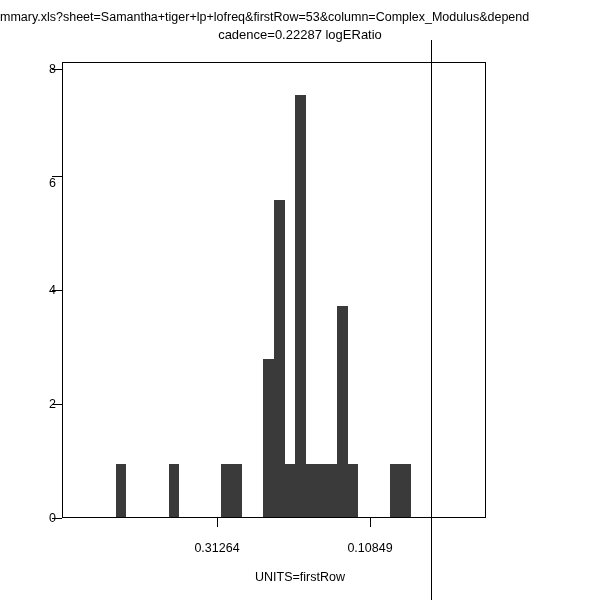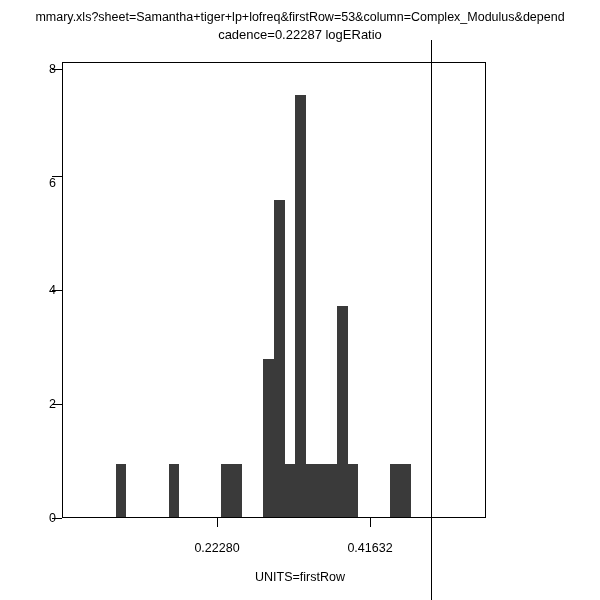--- a/index.html
+++ b/index.html
@@ -15,21 +15,21 @@
   }
   #root {
     position: relative;
     width: 600px;
     height: 600px;
   }
   .title-line1 {
     position: absolute;
     left: 0;
     top: 10px;
-    width: 600px;
+    width: 488px;
     text-align: center;
     font-size: 12.5px;
     color: #000;
     white-space: nowrap;
   }
   .title-line2 {
     position: absolute;
     left: 0;
     top: 27px;
     width: 600px;
@@ -145,20 +145,20 @@
         <div class="bar" style="left: 263.75px; width: 10.55px; height: 52.79px; background: rgb(58, 58, 58);"></div>
         <div class="bar" style="left: 274.3px; width: 10.55px; height: 211.16px; background: rgb(58, 58, 58);"></div>
         <div class="bar" style="left: 284.85px; width: 10.55px; height: 52.79px; background: rgb(58, 58, 58);"></div>
         <div class="bar" style="left: 327.05px; width: 10.55px; height: 52.79px; background: rgb(58, 58, 58);"></div>
         <div class="bar" style="left: 337.6px; width: 10.55px; height: 52.79px; background: rgb(58, 58, 58);"></div>
       </div>
   </div>
 
   <div class="x-tick" style="left:217px;"></div>
   <div class="x-tick" style="left:370px;"></div>
-  <div class="x-label" style="left:217px;">0.22280</div>
-  <div class="x-label" style="left:370px;">0.41632</div>
+  <div class="x-label" style="left:217px;">0.31264</div>
+  <div class="x-label" style="left:370px;">0.10849</div>
 
   <div id="x-axis-title">UNITS=firstRow</div>
 
   <div id="marker-line" style="left: 431.3px; top: 40px; height: 560px; background: rgb(0, 0, 0);"></div>
 
 </div>
 
 </body></html>

